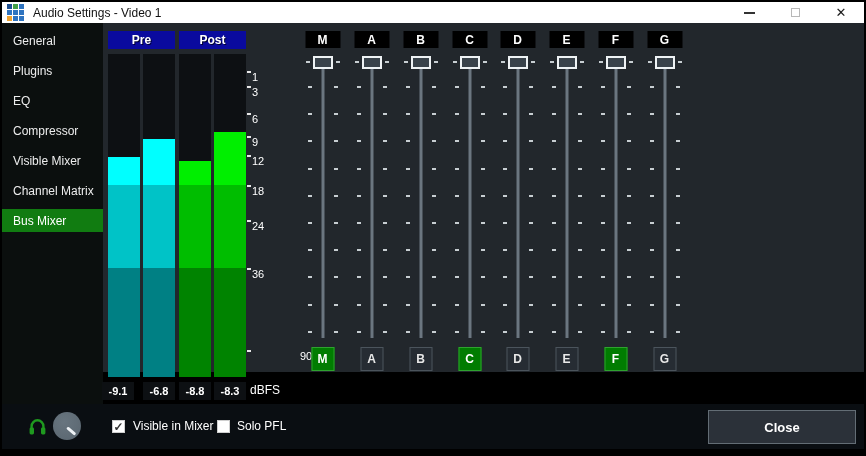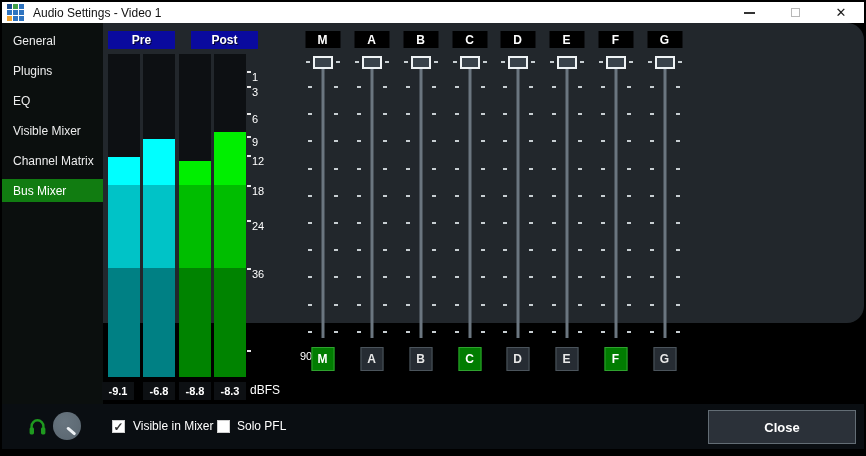--- a/index.html
+++ b/index.html
@@ -30,23 +30,22 @@
   .app-icon span:nth-child(8){ background:#2f74c0; }
   .app-icon span:nth-child(9){ background:#2f74c0; }
   .title { margin-left: 9px; font-size: 12px; color: #111; }
   .controls { margin-left: auto; margin-right: 8px; display: flex; gap: 16px; }
   .ctrl { width: 30px; height: 21px; display: flex; align-items: center; justify-content: center; }
   .min-glyph { width: 11px; height: 2px; background: #333; }
   .max-glyph { width: 9px; height: 9px; border: 1px solid #b8b8b8; background: #fff; }
   .close-glyph { font-size: 13px; color: #1a1a1a; line-height: 1; }
   
   .content {
-    position: absolute; left: 2px; top: 23px; width: 862px; height: 300px;
+    position: absolute; left: 2px; top: 23px; width: 862px; height: 349px;
     background: #22272c;
-    border-radius: 17px;
   }
   .sidebar { position: absolute; left: 0; top: 0; width: 101px; height: 381px; background: #0b0f0e; }
   .sidebar-item {
     height: 23px; margin-top: 7px; display: flex; align-items: center;
     padding-left: 11px; font-size: 12px; color: #ededed; white-space: nowrap;
   }
   .sidebar-item:first-child { margin-top: 6px; }
   .sidebar-item.selected { background: #117c11; color: #fff; }
   
   .meter-header {
@@ -143,28 +142,29 @@
         </div>
     </div>
   </div>
 
   <div class="content">
 
     <div class="sidebar">
         <div class="sidebar-item">General</div>
         <div class="sidebar-item">Plugins</div>
         <div class="sidebar-item">EQ</div>
+        <div class="sidebar-item">Compressor</div>
         <div class="sidebar-item">Visible Mixer</div>
         <div class="sidebar-item">Channel Matrix</div>
         <div class="sidebar-item selected">Bus Mixer</div>
       </div>
 
     <div>
       <div class="meter-header" style="left:106px">Pre</div>
-      <div class="meter-header" style="left:189px">Post</div>
+      <div class="meter-header" style="left:177px">Post</div>
       <div class="dbfs">dBFS</div>
     <div class="well" style="left: 106px;">
           <div class="zone" style="top: 0%; height: 40.6%; background: rgb(0, 255, 255);"></div>
           <div class="zone" style="top: 40.6%; height: 25.7%; background: rgb(0, 195, 199);"></div>
           <div class="zone" style="top: 66.3%; height: 33.7%; background: rgb(0, 128, 132);"></div>
           <div class="mask" style="height: 31.9%;"></div>
         </div>
         <div class="value-box" style="left: 100px;">-9.1</div>
         <div class="well" style="left: 141px;">
           <div class="zone" style="top: 0%; height: 40.6%; background: rgb(0, 255, 255);"></div>

